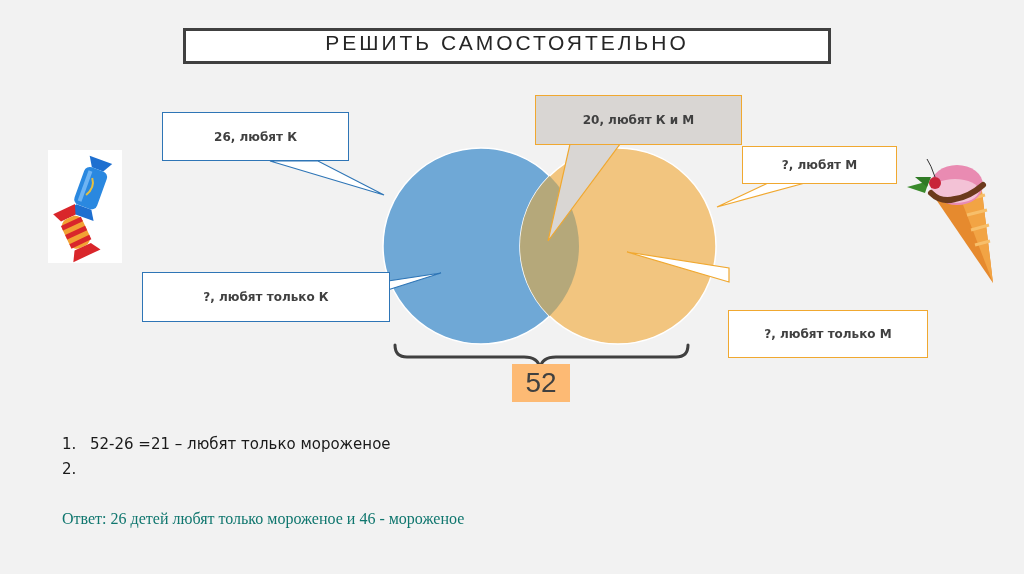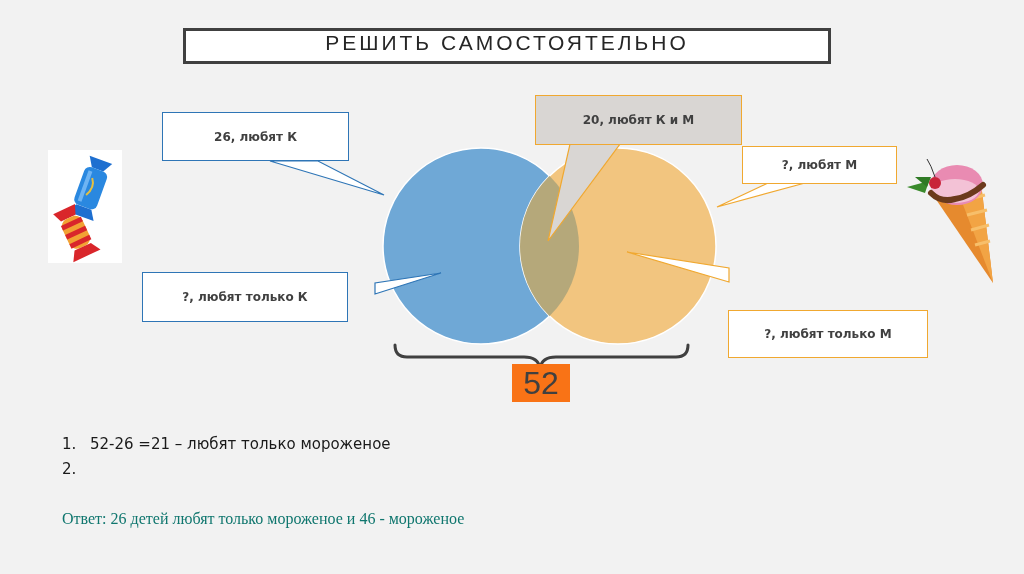--- a/index.html
+++ b/index.html
@@ -21,22 +21,22 @@
   }
   svg.diagram { position:absolute; left:0; top:0; }
   .callout {
     position:absolute; box-sizing:border-box;
     display:flex; align-items:center; justify-content:center;
     font-family:"DejaVu Sans", sans-serif; font-weight:bold;
     font-size:12px; color:#404040; white-space:nowrap;
   }
   .total-box {
     position:absolute; left:512px; top:364px; width:58px; height:38px;
-    background:#f97316; display:flex; align-items:center; justify-content:center;
-    font-family:"Liberation Sans", sans-serif; font-size:32px; color:#404040;
+    background:#fdba74; display:flex; align-items:center; justify-content:center;
+    font-family:"Liberation Sans", sans-serif; font-size:28px; color:#404040;
   }
   .solution {
     position:absolute; left:62px; top:432px;
     font-family:"DejaVu Sans", sans-serif; font-size:15px; color:#1a1a1a;
     line-height:25px;
   }
   .solution ol { margin:0; padding:0; list-style:none; }
   .solution li { display:flex; }
   .solution .num { width:28px; }
   .answer { position:absolute; left:62px; top:510px; font-size:16px; color:#0f766e; font-family:Liberation Serif, serif; }
@@ -68,21 +68,21 @@
 
   <polygon points="729,268 729,282 627,252" fill="#ffffff" stroke="#f0a830" stroke-width="1.2"></polygon>
 
   <path d="M395,345 Q395,357 407,357 L524,357 Q538,357 540,368 Q542,357 556,357 L676,357 Q688,357 688,345" fill="none" stroke="#404040" stroke-width="3" stroke-linecap="round"></path>
 </svg>
 
 <div class="callout" style="left:162px;top:112px;width:187px;height:49px;background:#fff;border:1.2px solid #2e75b6;">
   <span>26, любят К</span>
 </div>
 
-<div class="callout" style="left:142px;top:272px;width:206px;height:50px;background:#fff;border:1.2px solid #2e75b6;">
+<div class="callout" style="left:142px;top:272px;width:248px;height:50px;background:#fff;border:1.2px solid #2e75b6;">
   <span>?, любят только К</span>
 </div>
 
 <div class="callout" style="left:535px;top:95px;width:207px;height:50px;background:#d9d6d3;border:1.2px solid #f0a830;">
   <span>20, любят К и М</span>
 </div>
 
 <div class="callout" style="left:742px;top:146px;width:155px;height:38px;background:#fff;border:1.2px solid #f0a830;text-align:center;">
   <span>?, любят М</span>
 </div>

